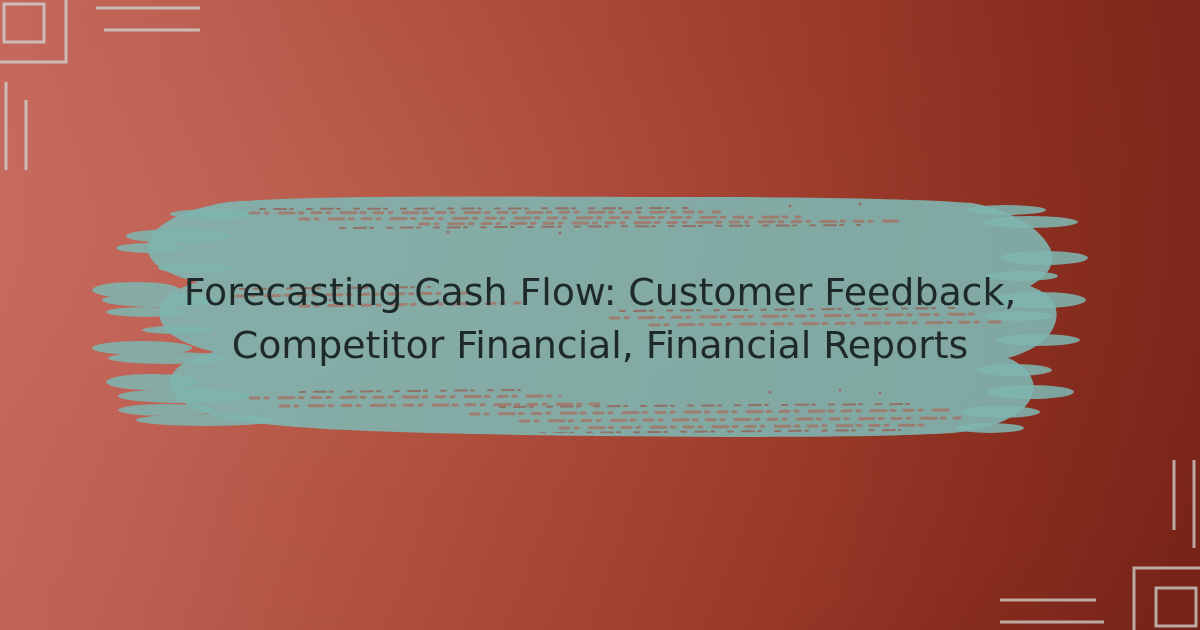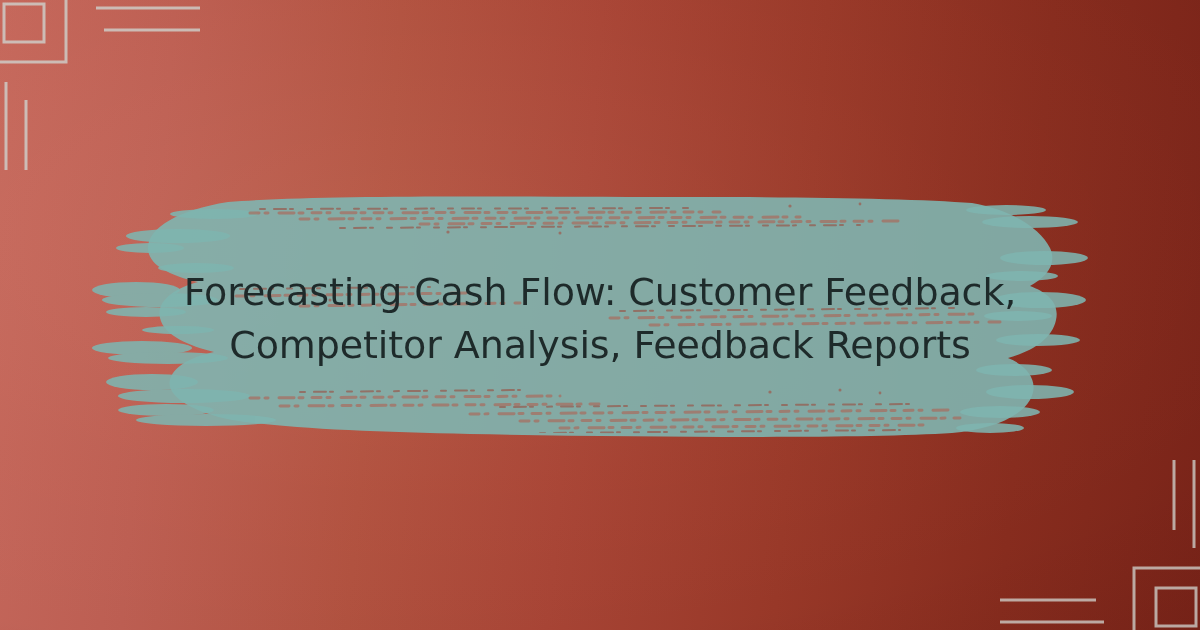--- a/index.html
+++ b/index.html
@@ -223,16 +223,16 @@
           <circle cx="840" cy="390" r="1.5"></circle>
           <circle cx="880" cy="393" r="1.4"></circle>
           <circle cx="330" cy="300" r="1.5"></circle>
         </g>
       </g>
     </svg>
   </div>
 
   <div class="title-block">
     <div class="title-line">Forecasting Cash Flow: Customer Feedback,</div>
-    <div class="title-line">Competitor Analysis, Feedback Reports</div>
+    <div class="title-line">Competitor Financial, Financial Reports</div>
   </div>
 
 </div>
 
 </body></html>

